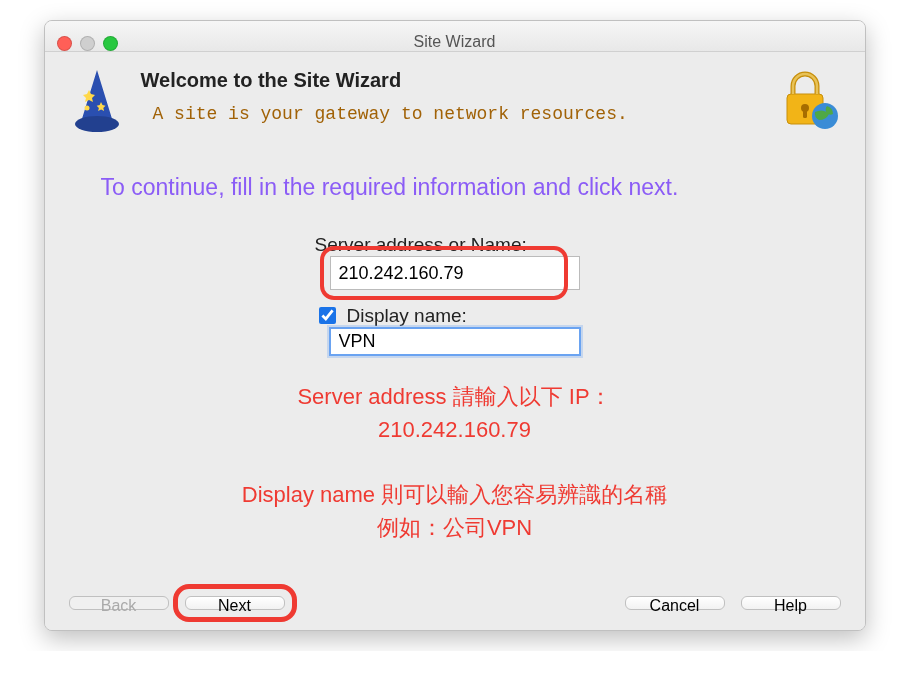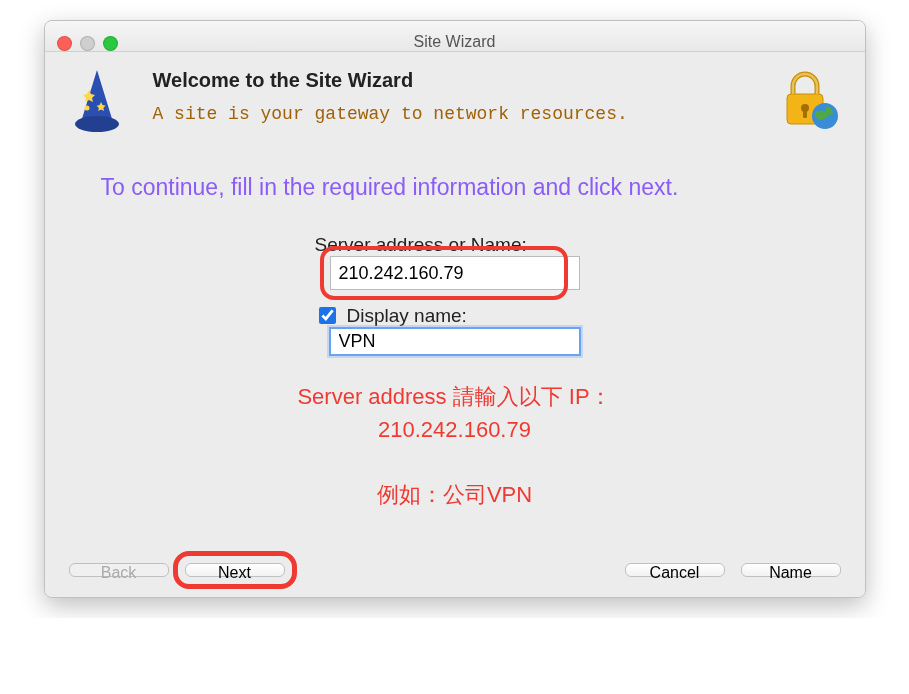--- a/index.html
+++ b/index.html
@@ -58,21 +58,21 @@
       align-items: center;
       padding: 14px 24px 18px 24px;
       position: relative;
     }
     .wizard-icon {
       width: 56px;
       height: 72px;
       margin-right: 16px;
     }
     .header-text h1 {
-      margin: 0 0 2px 12px;
+      margin: 0 0 2px 0;
       font-size: 20px;
       font-weight: 700;
       color: #222;
     }
     .header-text p {
       margin: 12px;
       font-size: 18px;
       color: #a16207;
       font-family: Liberation Mono, monospace;
     }
@@ -240,29 +240,30 @@
           <input type="checkbox" class="checkbox" checked="" style="">
           <span>Display name:</span>
         </div>
         <input class="field focused" value="VPN" style="">
       </div>
 
       <div class="annotations">
         <div>Server address 請輸入以下 IP：</div>
         <div>210.242.160.79</div>
         <div class="block2">
+          <div>Display name 則可以輸入您容易辨識的名稱</div>
           <div>例如：公司VPN</div>
         </div>
       </div>
     </div>
 
     <div class="footer">
       <button class="btn" disabled="">Back</button>
       <span class="next-highlight">
         <button class="btn">Next</button>
         <span class="hl"></span>
       </span>
       <span class="footer-spacer"></span>
       <button class="btn">Cancel</button>
-      <button class="btn">Name</button>
+      <button class="btn">Help</button>
     </div>
   </div>
 </div>
 
 </body></html>

